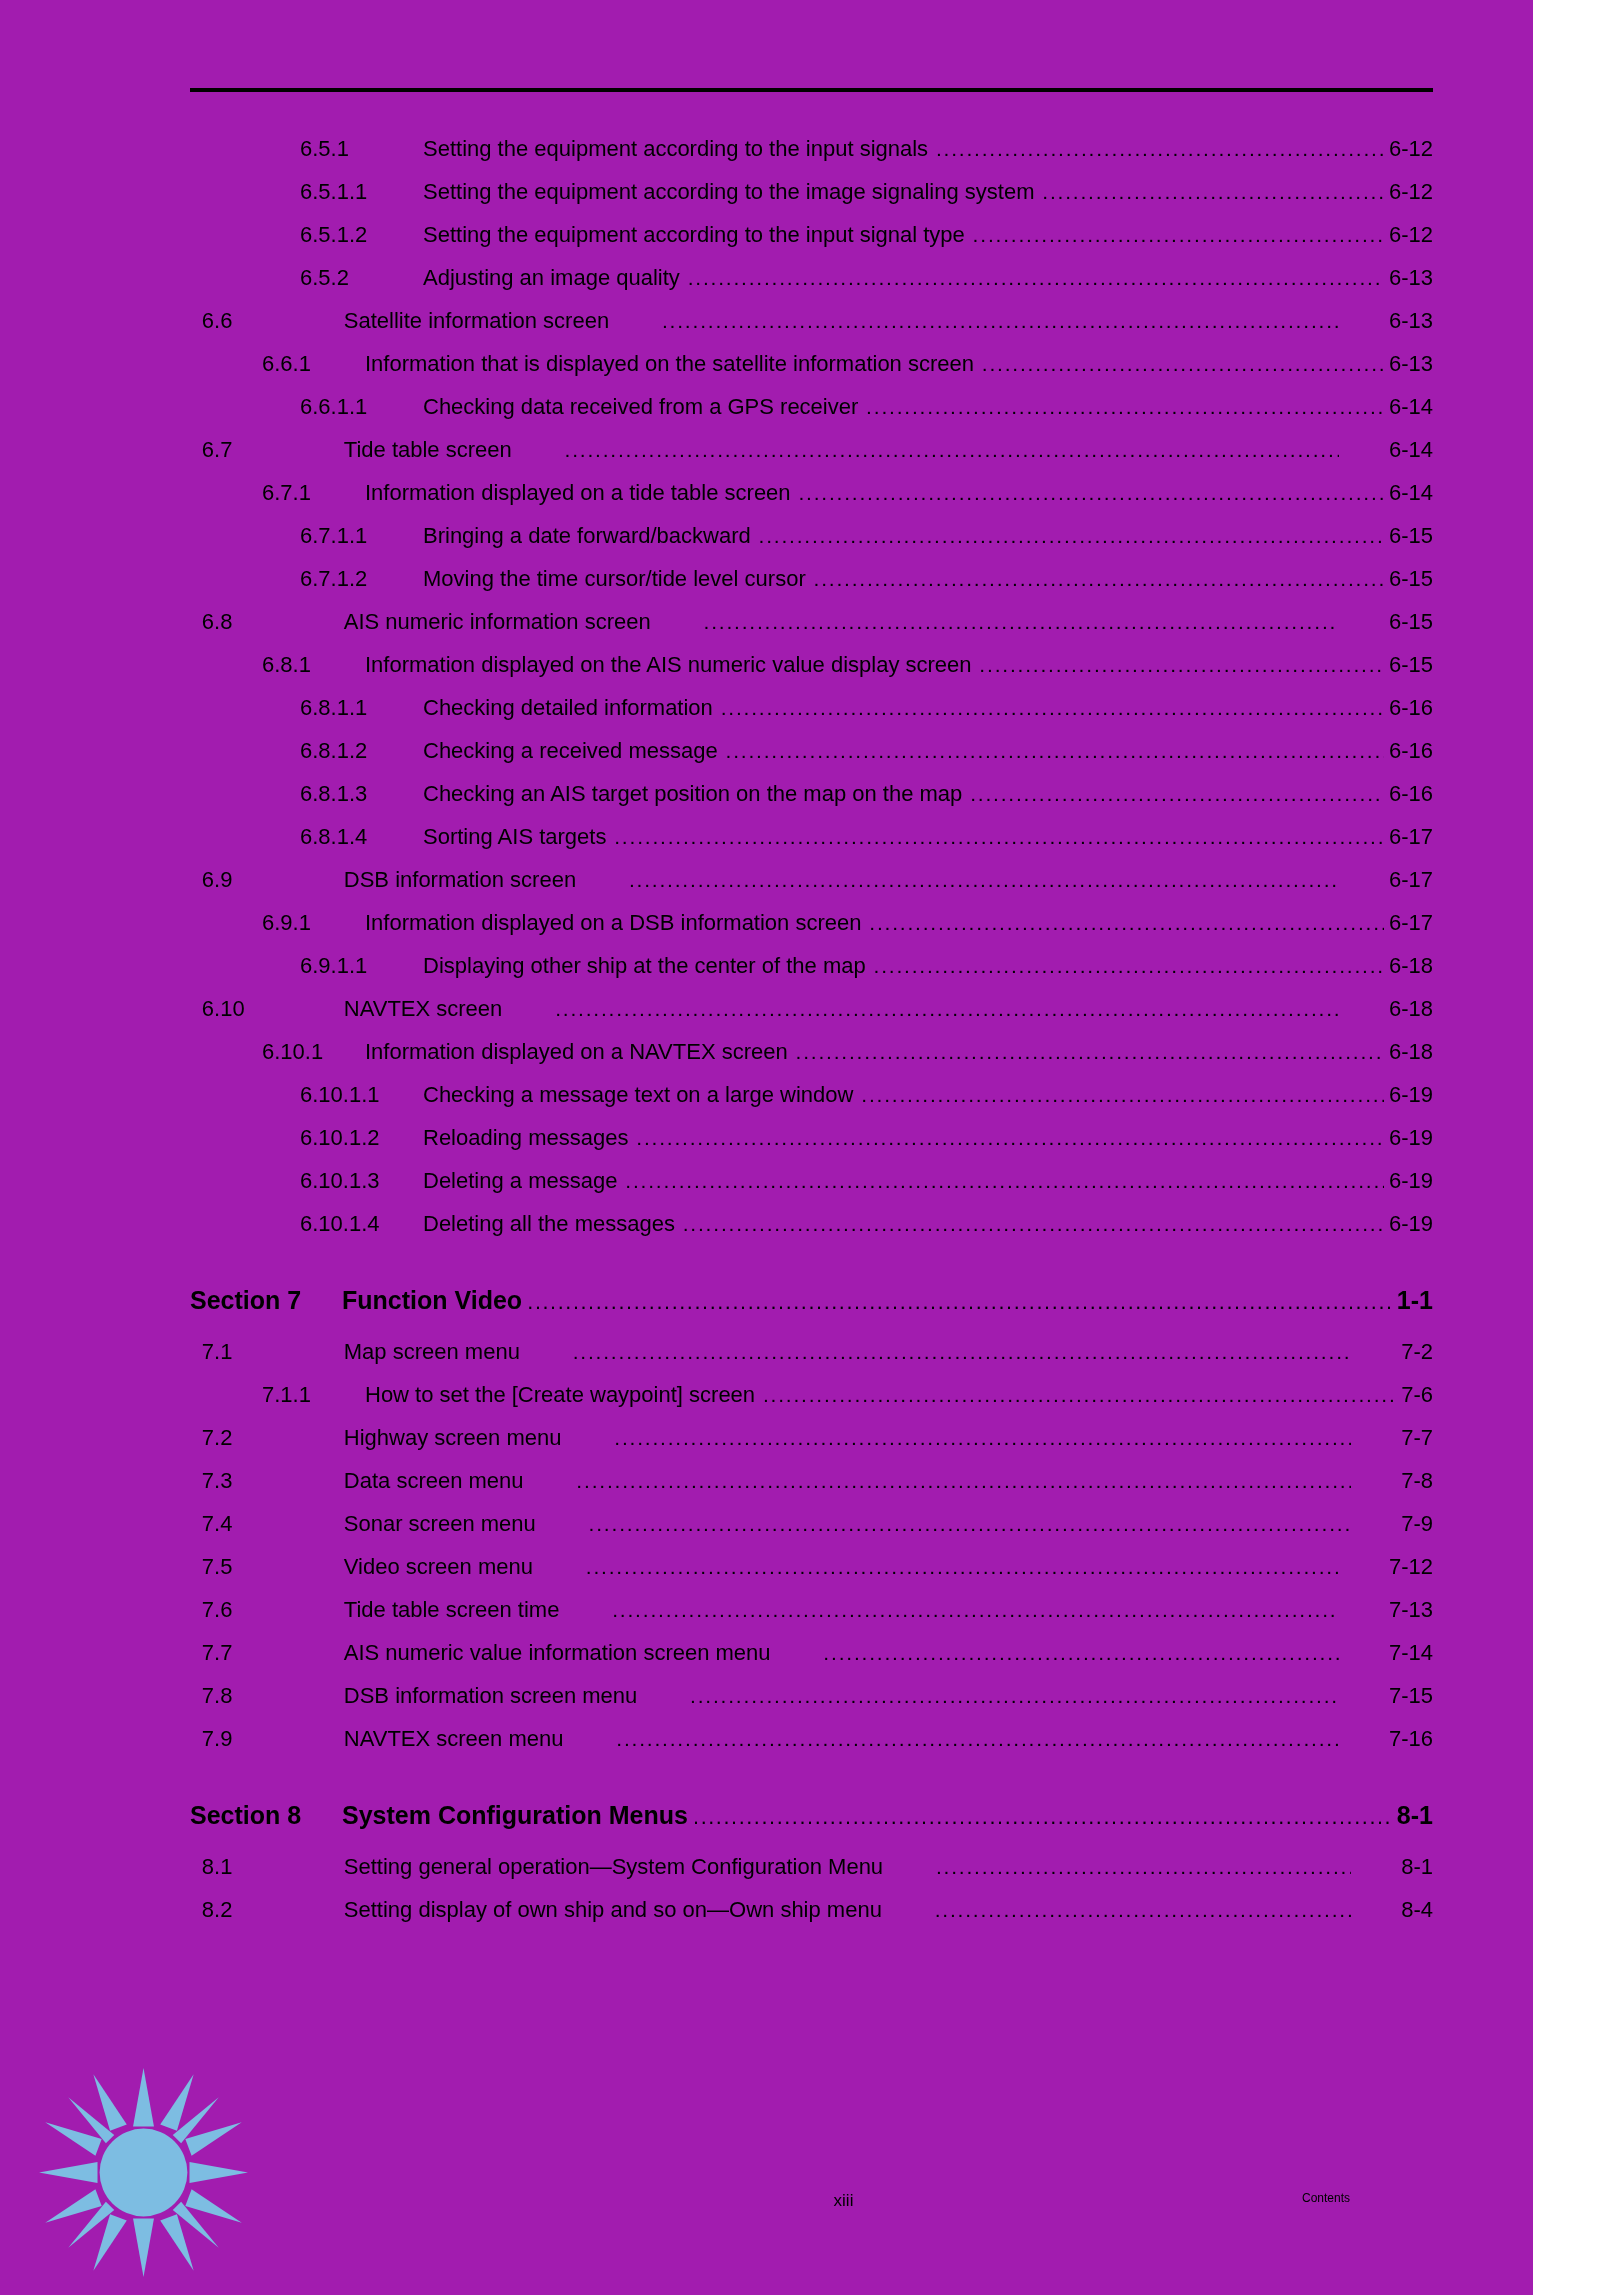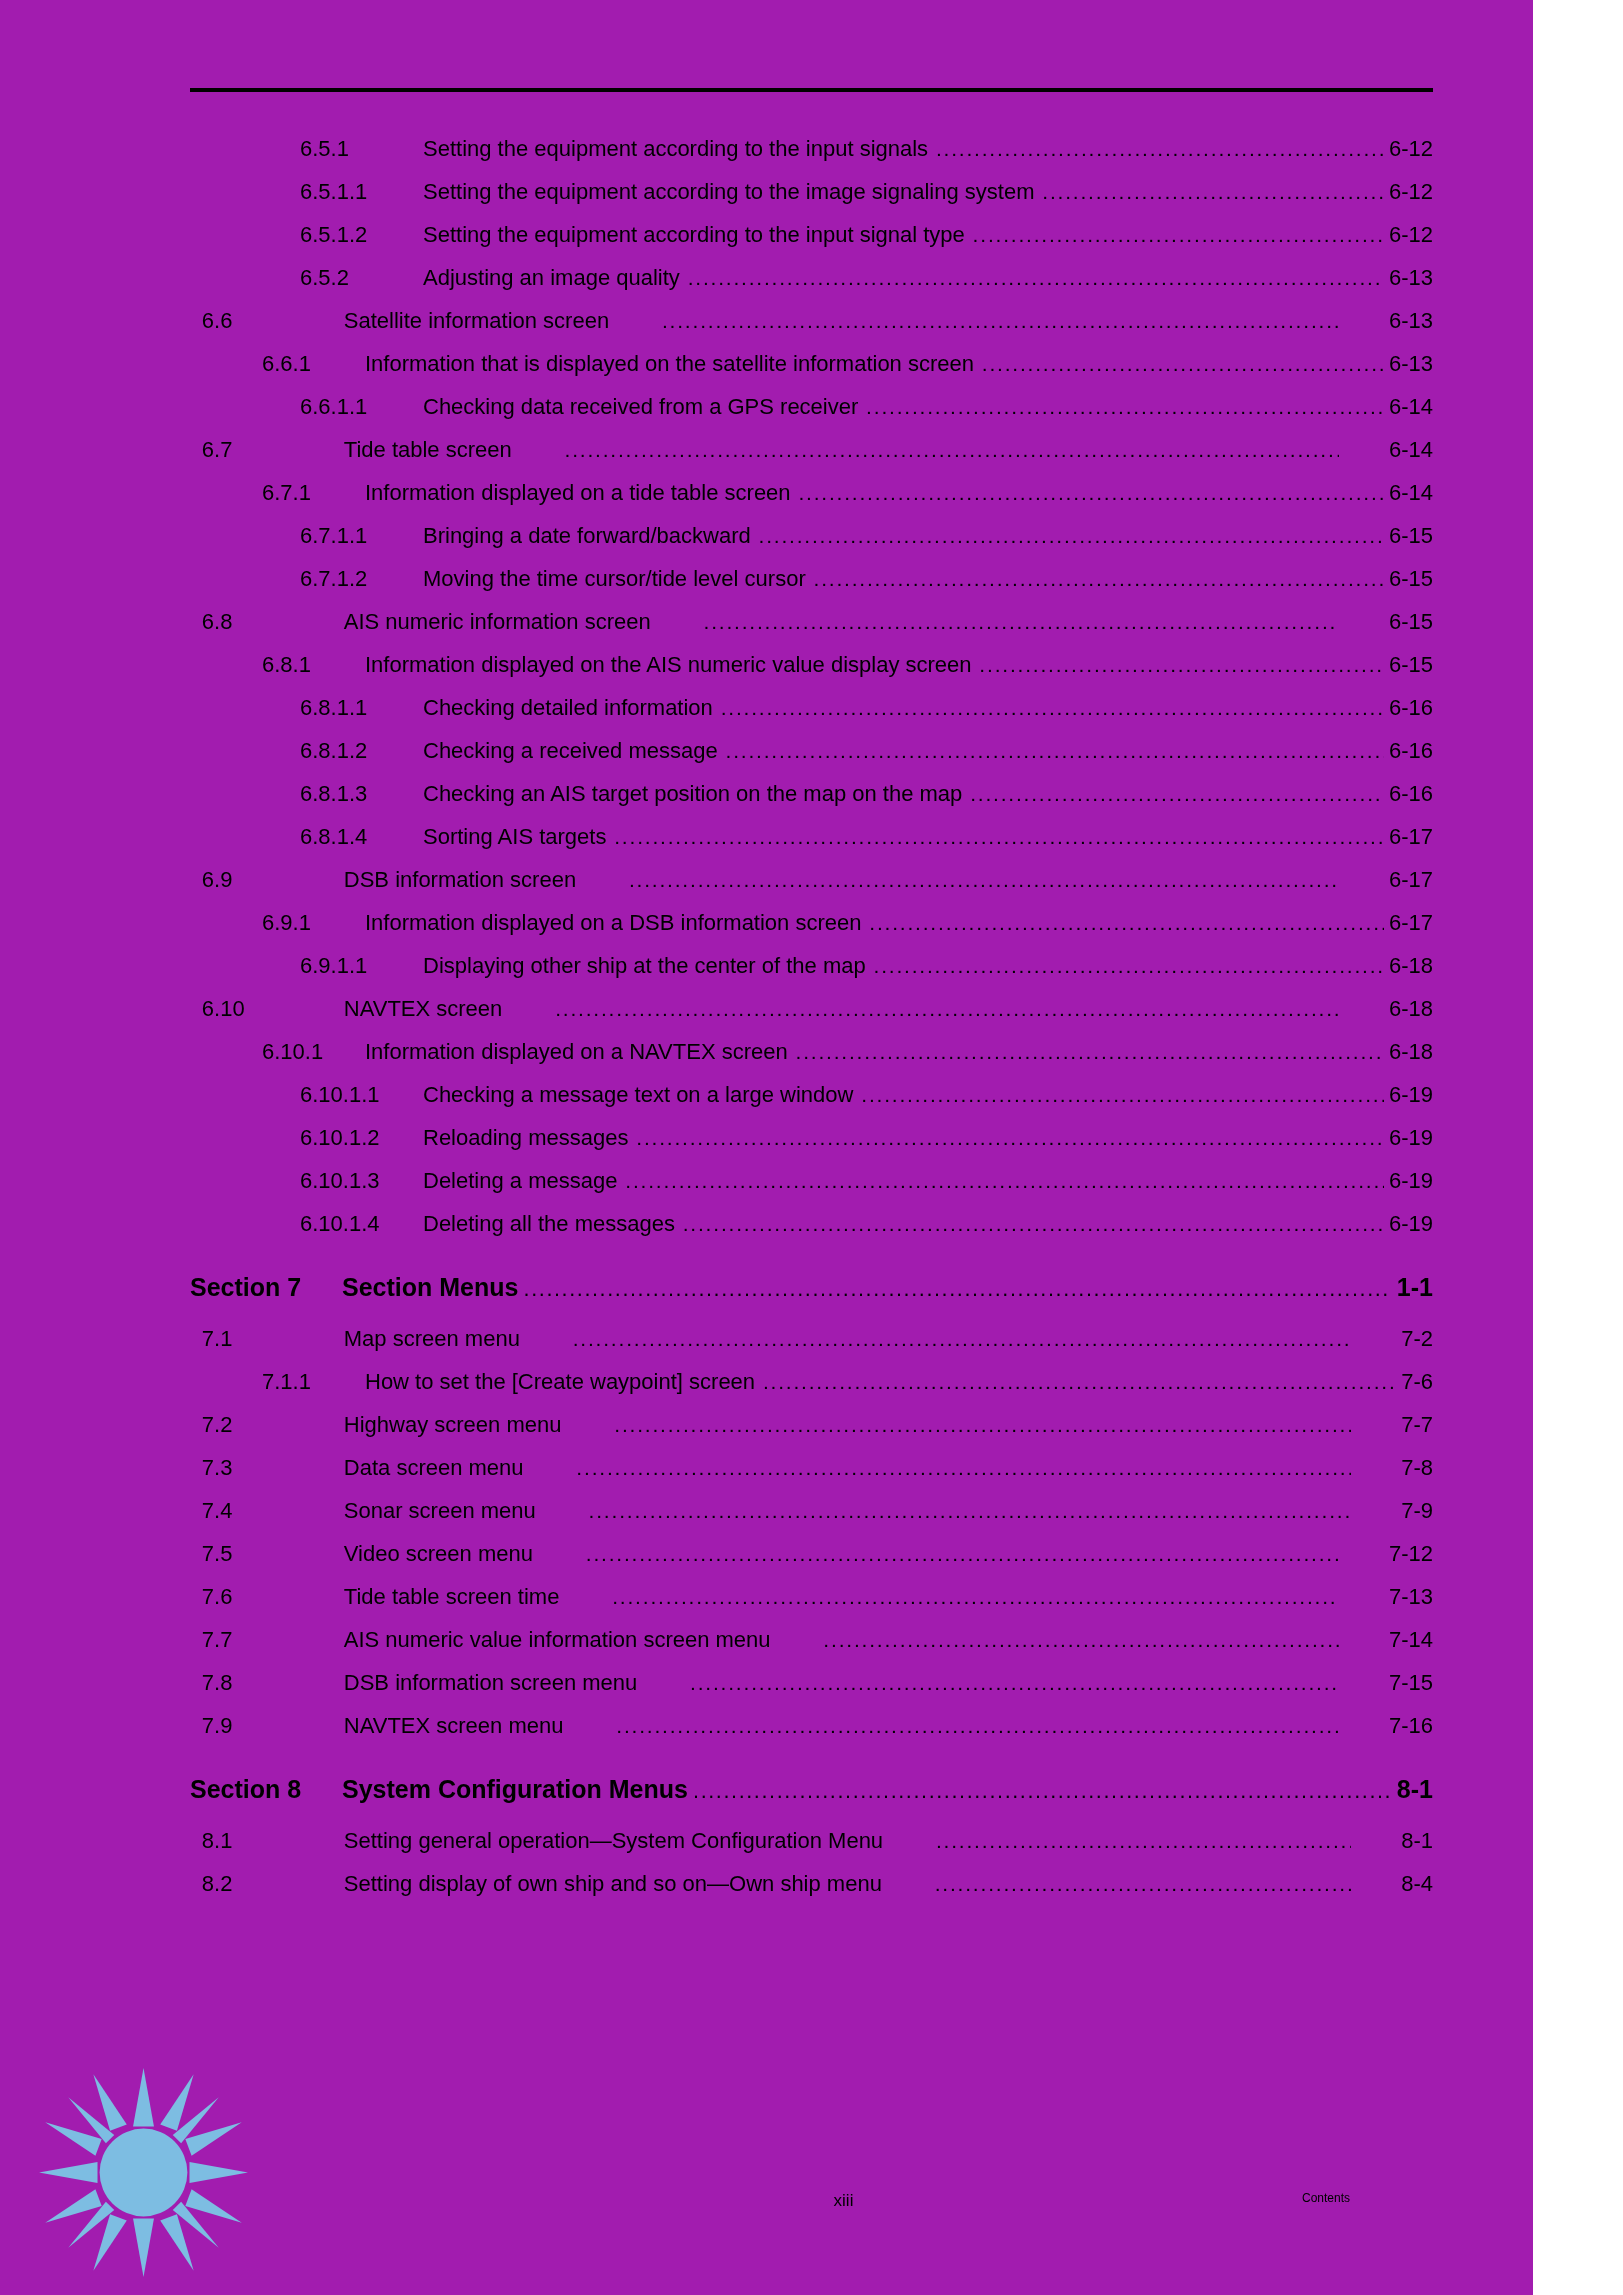--- a/index.html
+++ b/index.html
@@ -68,21 +68,21 @@
   .lvl2 { padding-left: 72px; }
   .lvl2 .num { width: 103px; }
   .lvl3 { padding-left: 110px; }
   .lvl3 .num { width: 123px; }
 
   .section-entry {
     display: flex;
     align-items: baseline;
     font-size: 25px;
     font-weight: bold;
-    margin-top: 38px;
+    margin-top: 51px;
     margin-bottom: 26px;
     white-space: nowrap;
   }
   .section-entry .slabel { flex: 0 0 auto; width: 152px; }
   .section-entry .stitle { flex: 0 0 auto; padding-right: 5.2px; }
   .section-entry .dots {
     flex: 1 1 auto;
     overflow: hidden;
     white-space: nowrap;
     letter-spacing: 1.6px;
@@ -300,21 +300,21 @@
           <span class="pg">6-19</span>
         </div>
         <div class="entry lvl3">
           <span class="num">6.10.1.4</span>
           <span class="txt">Deleting all the messages</span>
           <span class="dots">................................................................................................................................................................................................................................................................................................................................................................................................................</span>
           <span class="pg">6-19</span>
         </div>
         <div class="section-entry">
           <span class="slabel">Section 7</span>
-          <span class="stitle">Section Menus</span>
+          <span class="stitle">Function Video</span>
           <span class="dots">................................................................................................................................................................................................................................................................................................................................................................................................................</span>
           <span class="pg">1-1</span>
         </div>
         <div class="entry lvl1">
           <span class="num">7.1</span>
           <span class="txt">Map screen menu</span>
           <span class="dots">................................................................................................................................................................................................................................................................................................................................................................................................................</span>
           <span class="pg">7-2</span>
         </div>
         <div class="entry lvl2">

